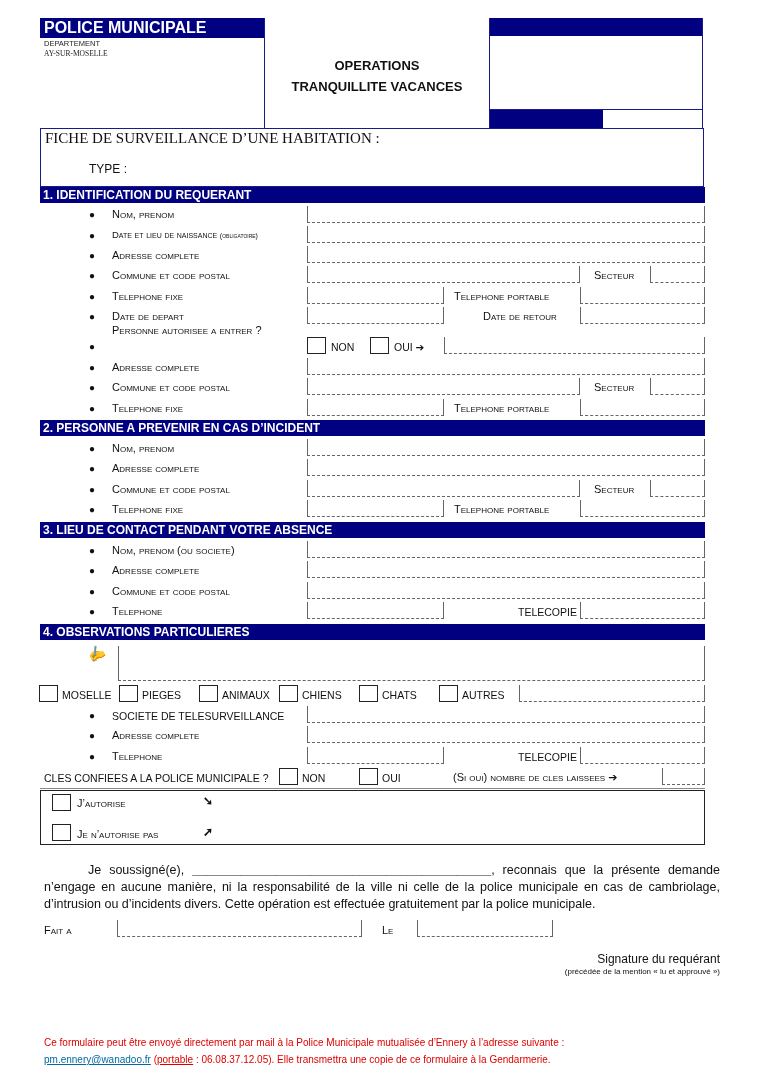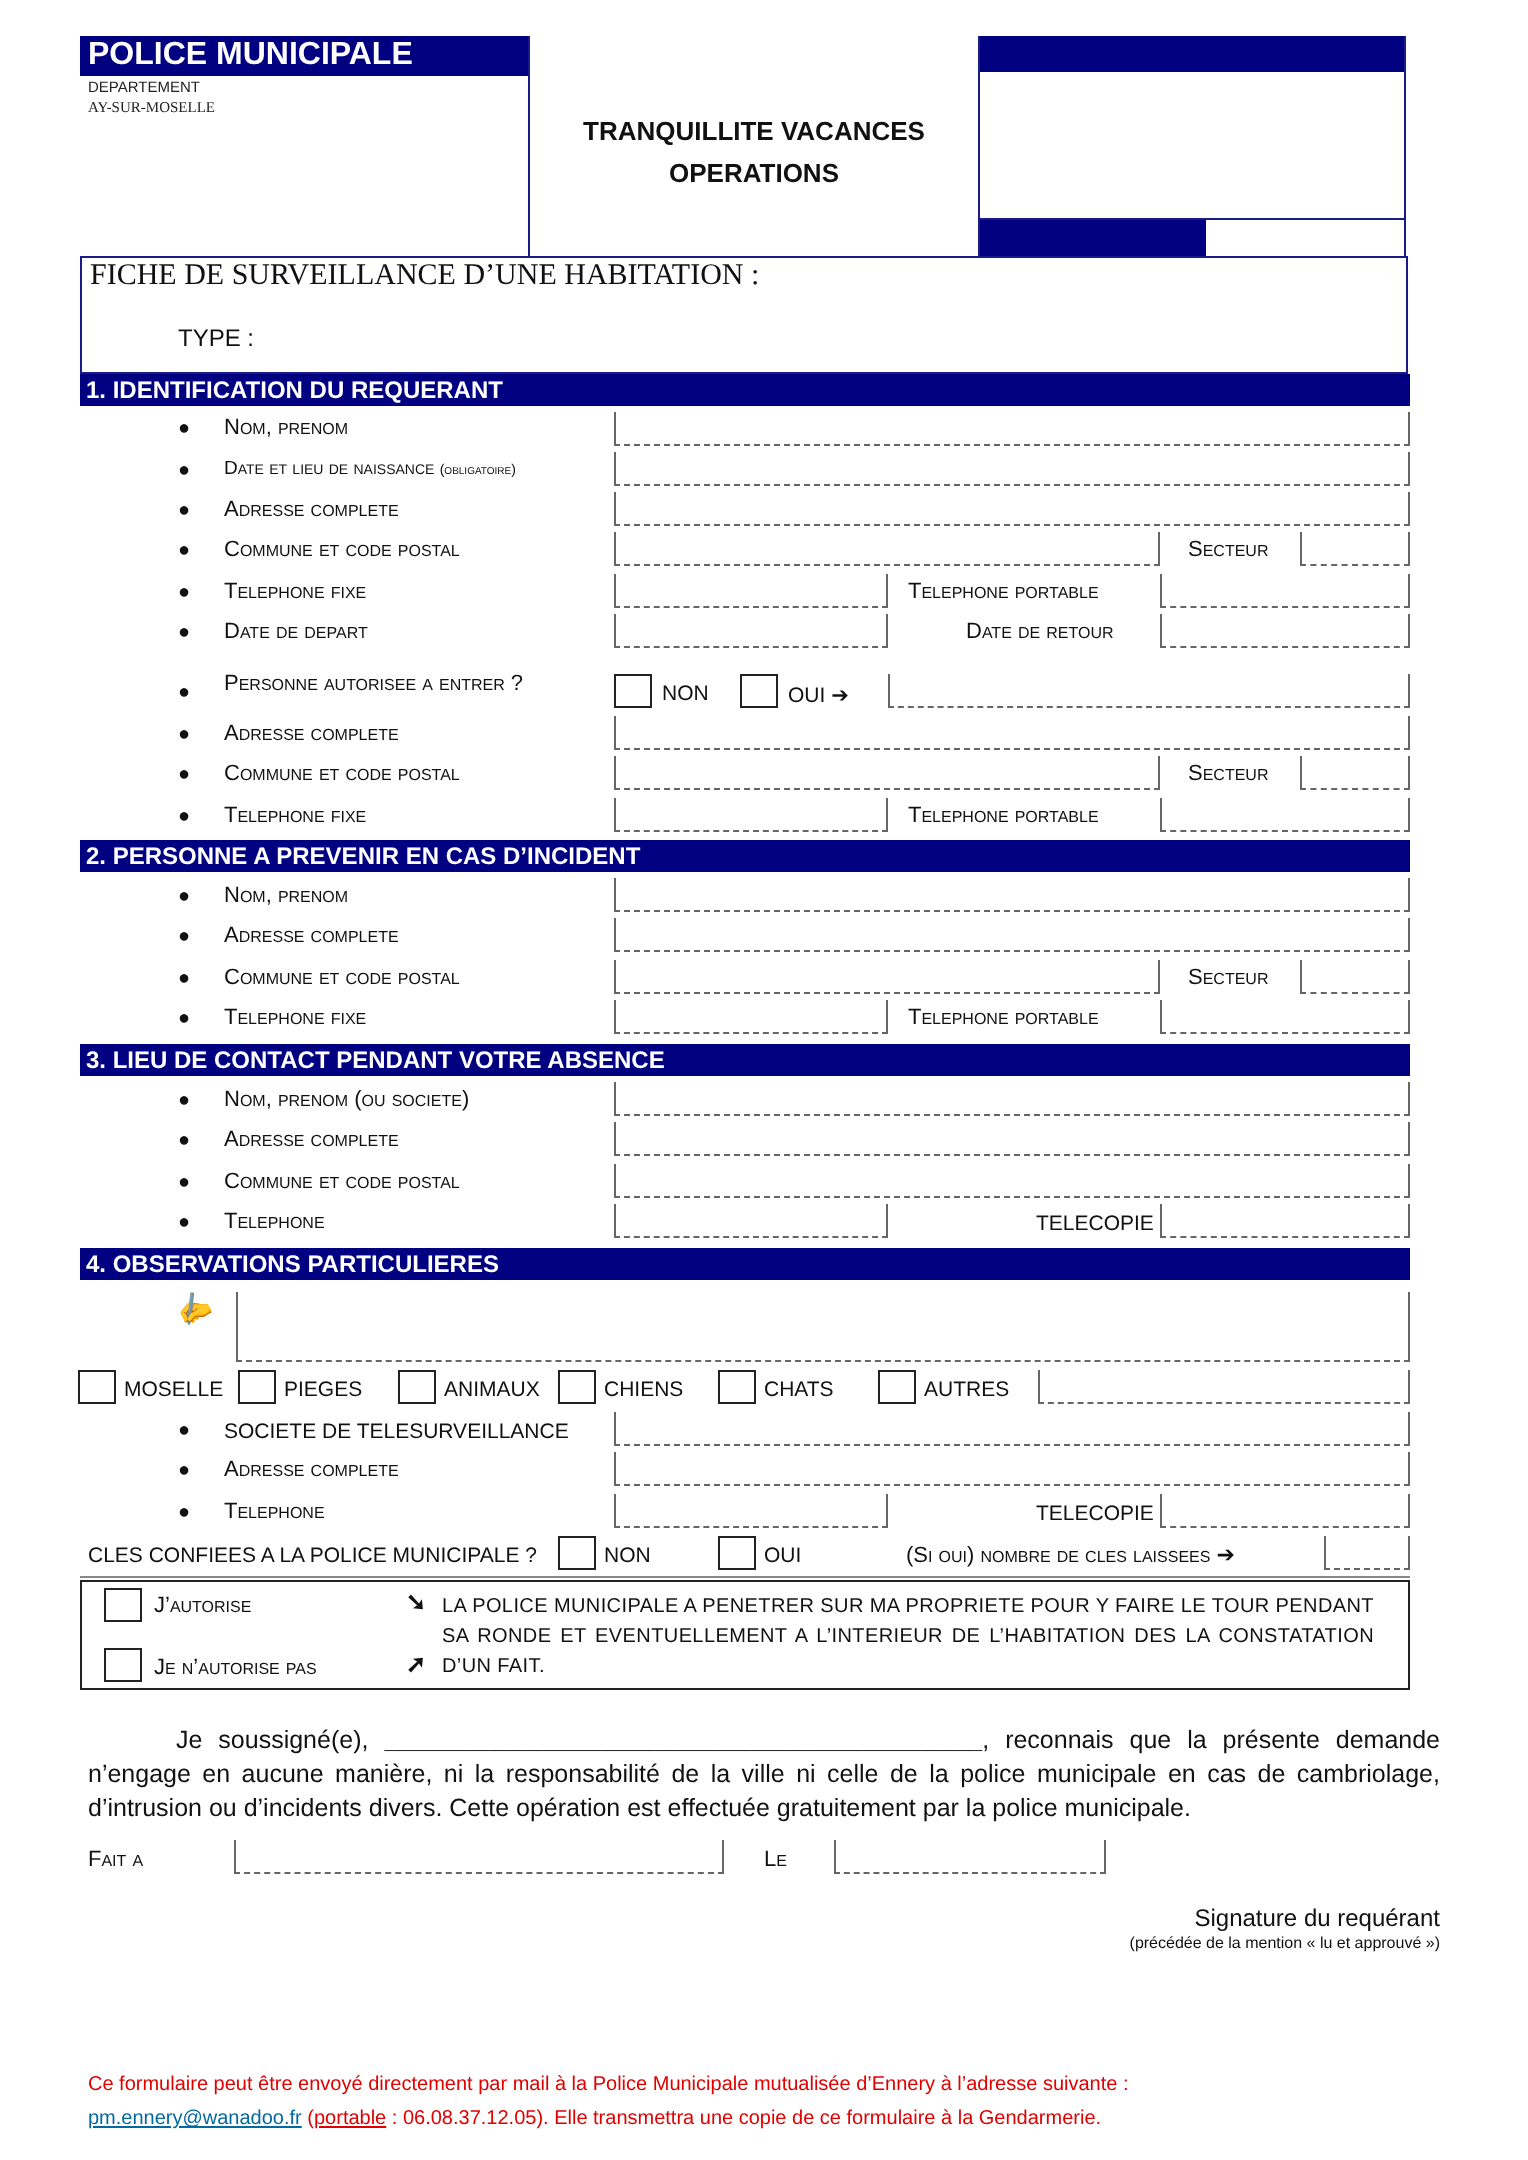--- a/index.html
+++ b/index.html
@@ -46,22 +46,22 @@
 </style>
 </head>
 <body>
 
 <div class="abs hdr-left" data-name="header-org-block">
   <div class="title" data-name="org-title">POLICE MUNICIPALE</div>
   <div class="dep" data-name="departement-label">DEPARTEMENT</div>
   <div class="ay" data-name="commune-name">AY-SUR-MOSELLE</div>
 </div>
 <div class="abs hdr-mid" data-name="operation-title">
+  <div data-name="operation-line1">OPERATIONS</div>
   <div data-name="operation-line2">TRANQUILLITE VACANCES</div>
-  <div data-name="operation-line1">OPERATIONS</div>
 </div>
 <div class="abs hdr-right" data-name="header-stamp-block">
   <div class="bar-top" data-name="stamp-top-bar"></div>
   <div class="bar-bottom" data-name="stamp-bottom-bar">
       <div class="fill"></div>
     </div>
 </div>
 
 <div class="abs fiche" data-name="fiche-title-box">
   <div class="t1" data-name="fiche-title">FICHE DE SURVEILLANCE D’UNE HABITATION :</div>
@@ -94,21 +94,21 @@
 <span class="label" style="left:454px;top:290px;" data-name="label-tel-portable">Telephone portable</span>
 <div class="field" style="left:580px;top:287px;width:125px;" data-name="field-tel-portable"></div>
 
 <span class="bullet" style="top:311px;" data-name="bullet">●</span>
 <span class="label" style="left:112px;top:310px;" data-name="label-date-depart">Date de depart</span>
 <div class="field" style="left:307px;top:307px;width:137px;" data-name="field-date-depart"></div>
 <span class="label" style="left:483px;top:310px;" data-name="label-date-retour">Date de retour</span>
 <div class="field" style="left:580px;top:307px;width:125px;" data-name="field-date-retour"></div>
 
 <span class="bullet" style="top:341px;" data-name="bullet">●</span>
-<span class="label" style="left:112px;top:336px;" data-name="label-personne-autorisee">Personne autorisee a entrer ?</span>
+<span class="label" style="left:112px;top:324px;" data-name="label-personne-autorisee">Personne autorisee a entrer ?</span>
 <div class="cbox" style="left:307px;top:337px;" data-name="checkbox-personne-non"></div>
 <span class="sl" style="left:331px;top:341px;" data-name="label-non">NON</span>
 <div class="cbox" style="left:370px;top:337px;" data-name="checkbox-personne-oui"></div>
 <span class="sl" style="left:394px;top:341px;" data-name="label-oui">OUI ➔</span>
 <div class="field" style="left:444px;top:337px;width:261px;" data-name="field-personne-autorisee"></div>
 
 <span class="bullet" style="top:362px;" data-name="bullet">●</span>
 <span class="label" style="left:112px;top:361px;" data-name="label-adresse-2">Adresse complete</span>
 <div class="field" style="left:307px;top:358px;width:398px;" data-name="field-adresse-2"></div>
 
@@ -208,21 +208,20 @@
 <div class="field" style="left:662px;top:768px;width:43px;" data-name="field-nombre-cles"></div>
 <div class="abs" style="left:40px;top:788px;width:665px;border-top:1px solid #888;" data-name="divider"></div>
 
 <div class="abs authbox" data-name="authorization-box">
   <div class="cbox" style="left:11px;top:3px;" data-name="checkbox-j-autorise"></div>
   <span class="label" style="left:36px;top:6px;" data-name="label-j-autorise">J’autorise</span>
   <div class="cbox" style="left:11px;top:33px;" data-name="checkbox-je-n-autorise-pas"></div>
   <span class="label" style="left:36px;top:37px;" data-name="label-je-n-autorise-pas">Je n’autorise pas</span>
   <span class="abs" style="left:162px;top:3px;font-size:12px;font-weight:bold;" data-name="arrow-down-right-icon">➘</span>
   <span class="abs" style="left:162px;top:34px;font-size:12px;font-weight:bold;" data-name="arrow-up-right-icon">➚</span>
-  <div class="authtext" style="left:180px;" data-name="authorization-text">LA POLICE MUNICIPALE A PENETRER SUR MA PROPRIETE POUR Y FAIRE LE TOUR PENDANT SA RONDE ET EVENTUELLEMENT A L’INTERIEUR DE L’HABITATION DES LA CONSTATATION D’UN FAIT.</div>
 </div>
 
 <div class="abs para" data-name="declaration-paragraph">
   <span style="padding-left:44px;" data-name="declaration-part1">Je soussigné(e), </span><span style="font-weight:bold;" data-name="declaration-name-blank">___________________________________________</span><span data-name="declaration-part2">, reconnais que la présente demande n’engage en aucune manière, ni la responsabilité de la ville ni celle de la police municipale en cas de cambriolage, d’intrusion ou d’incidents divers. Cette opération est effectuée gratuitement par la police municipale.</span>
 </div>
 
 <span class="label" style="left:44px;top:924px;" data-name="label-fait-a">Fait a</span>
 <div class="field" style="left:117px;top:920px;width:245px;" data-name="field-fait-a"></div>
 <span class="label" style="left:382px;top:924px;" data-name="label-le">Le</span>
 <div class="field" style="left:417px;top:920px;width:136px;" data-name="field-le-date"></div>

